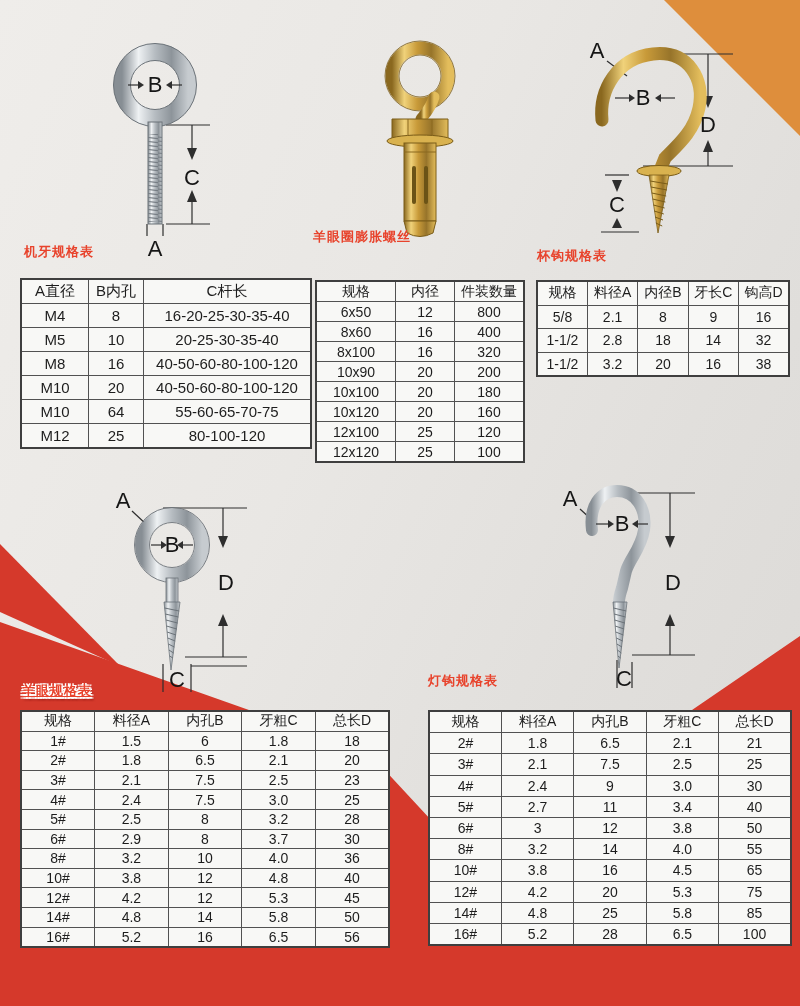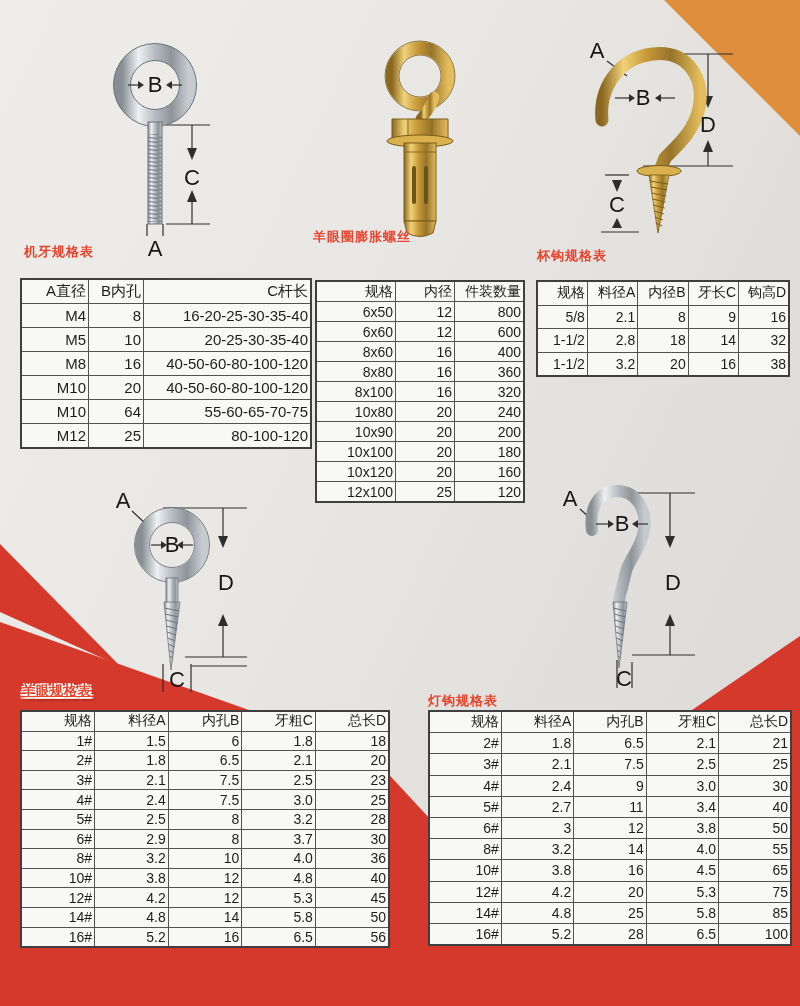--- a/index.html
+++ b/index.html
@@ -9,25 +9,25 @@
   .shape{position:absolute;inset:0;pointer-events:none;}
   .orange-corner{background:#de8e3c;clip-path:polygon(664px 0,800px 0,800px 136px);}
   .red-wedge{background:#d5392b;clip-path:polygon(0 544px,120px 666px,0 612px);}
   .red-main{background:#d5392b;clip-path:polygon(0 622px,368px 752px,470px 862px,800px 636px,800px 1006px,0 1006px);}
 
   .sec-title{position:absolute;font-size:13px;font-weight:bold;color:#e8432c;letter-spacing:1px;white-space:nowrap;}
   .t1{left:24px;top:243px}
   .t2{left:313px;top:228px}
   .t3{left:537px;top:247px}
   .t4{left:22px;top:682px}
-  .t5{left:428px;top:692px}
+  .t5{left:428px;top:672px}
   .outlined{text-shadow:-1.5px -1.5px 0 #fff,1.5px -1.5px 0 #fff,-1.5px 1.5px 0 #fff,1.5px 1.5px 0 #fff,2px 3px 2px rgba(100,0,0,.45);text-decoration:underline;}
 
   table.spec{position:absolute;border-collapse:collapse;table-layout:fixed;background:#f8f8f6;
-             color:#1d1d1d;text-align:right;border:2px solid #3f3f3f;}
+             color:#1d1d1d;text-align:center;border:2px solid #3f3f3f;}
   table.spec th,table.spec td{border:1px solid #525252;font-weight:normal;padding:0 2px;
              overflow:hidden;white-space:nowrap;}
   .tbl1{left:20px;top:278px;width:292px;font-size:15px}
   .tbl1 th,.tbl1 td{height:23px}
   .tbl1 th:nth-child(1){width:62px}.tbl1 th:nth-child(2){width:50px}
   .tbl2{left:315px;top:280px;width:210px;font-size:14px}
   .tbl2 th,.tbl2 td{height:19px}
   .tbl2 th:nth-child(1){width:74px}.tbl2 th:nth-child(2){width:54px}
   .tbl3{left:536px;top:280px;width:254px;font-size:14px}
   .tbl3 th,.tbl3 td{height:22.5px}
@@ -313,63 +313,53 @@
           <th>件装数量</th>
         </tr>
       </thead>
       <tbody>
         <tr>
           <td>6x50</td>
           <td>12</td>
           <td>800</td>
         </tr>
         <tr>
-          <td>6x60</td>
-          <td>12</td>
-          <td>600</td>
-        </tr>
-        <tr>
           <td>8x60</td>
           <td>16</td>
           <td>400</td>
         </tr>
         <tr>
-          <td>8x80</td>
-          <td>16</td>
-          <td>360</td>
-        </tr>
-        <tr>
           <td>8x100</td>
           <td>16</td>
           <td>320</td>
-        </tr>
-        <tr>
-          <td>10x80</td>
-          <td>20</td>
-          <td>240</td>
         </tr>
         <tr>
           <td>10x90</td>
           <td>20</td>
           <td>200</td>
         </tr>
         <tr>
           <td>10x100</td>
           <td>20</td>
           <td>180</td>
         </tr>
         <tr>
           <td>10x120</td>
           <td>20</td>
           <td>160</td>
         </tr>
         <tr>
           <td>12x100</td>
           <td>25</td>
           <td>120</td>
+        </tr>
+        <tr>
+          <td>12x120</td>
+          <td>25</td>
+          <td>100</td>
         </tr>
       </tbody>
     </table>
   <table class="spec tbl3">
       <thead>
         <tr>
           <th>规格</th>
           <th>料径A</th>
           <th>内径B</th>
           <th>牙长C</th>

